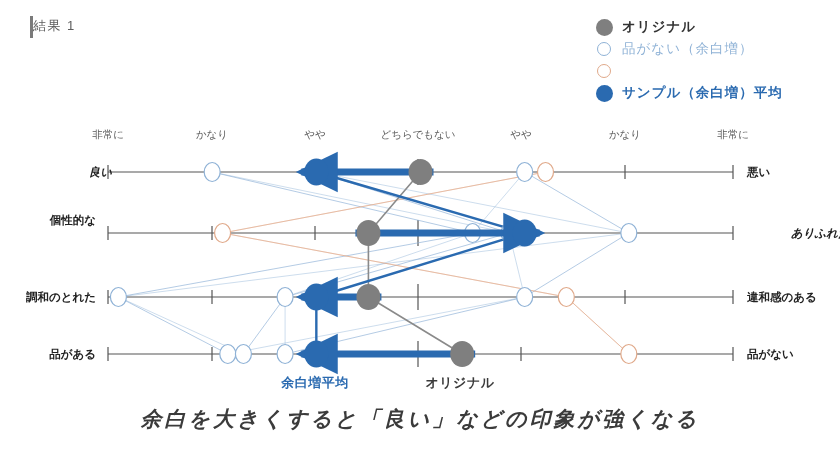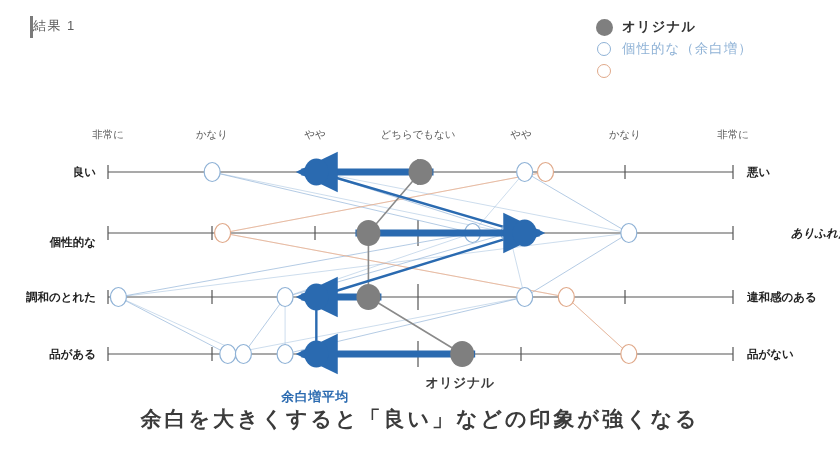--- a/index.html
+++ b/index.html
@@ -110,40 +110,45 @@
   #caption {
     position: absolute;
     left: 0;
     right: 0;
     top: 405px;
     text-align: center;
     font-size: 21px;
     font-weight: bold;
     letter-spacing: 3px;
     color: #3b3b3b;
+    font-style: italic;
   }
 </style>
 </head>
 <body>
 
 <div id="title-block">
   <div id="eyebrow">結果 1</div>
 </div>
 
 <div id="legend">
   <div class="legend-row">
     <span class="legend-swatch sw-original"></span>
     <span class="legend-label lg-dark">オリジナル</span>
   </div>
   <div class="legend-row">
     <span class="legend-swatch sw-sample-plus"></span>
-    <span class="legend-label lg-blue">個性的な（余白増）</span>
+    <span class="legend-label lg-blue">品がない（余白増）</span>
   </div>
   <div class="legend-row">
     <span class="legend-swatch sw-sample-minus"></span>
+  </div>
+  <div class="legend-row">
+    <span class="legend-swatch sw-avg"></span>
+    <span class="legend-label lg-strong">サンプル（余白増）平均</span>
   </div>
 </div>
 
 <div id="chart-container">
   <svg id="chart-area" width="840" height="473" viewBox="0 0 840 473" xmlns="http://www.w3.org/2000/svg">
     <defs>
       <marker id="arrowBlue" markerWidth="7" markerHeight="7" refX="5.6" refY="3.5" orient="auto" markerUnits="strokeWidth">
         <path d="M0.4,0.6 L6.4,3.5 L0.4,6.4 Z" fill="#2a6ab0"></path>
       </marker>
     </defs>
@@ -233,26 +238,26 @@
 </div>
 
 <div id="labels-layer">
     <div class="scale-head" style="left: 108px;">非常に</div>
     <div class="scale-head" style="left: 212px;">かなり</div>
     <div class="scale-head" style="left: 315px;">やや</div>
     <div class="scale-head" style="left: 418px;">どちらでもない</div>
     <div class="scale-head" style="left: 521px;">やや</div>
     <div class="scale-head" style="left: 625px;">かなり</div>
     <div class="scale-head" style="left: 733px;">非常に</div>
-    <div class="row-label-left" style="top: 172px; left: 0px; width: 96px;">良い</div>
+    <div class="row-label-left" style="top: 172px; left: 16px; width: 96px; font-style: italic;">良い</div>
     <div class="row-label-right" style="top: 172px; left: 747px;">悪い</div>
-    <div class="row-label-left" style="top: 242px; left: 0px; width: 96px;">個性的な</div>
+    <div class="row-label-left" style="top: 220px; left: 0px; width: 96px;">個性的な</div>
     <div class="row-label-right" style="top: 233px; left: 791px; font-style: italic;">ありふれた</div>
     <div class="row-label-left" style="top: 297px; left: 0px; width: 96px;">調和のとれた</div>
     <div class="row-label-right" style="top: 297px; left: 747px;">違和感のある</div>
     <div class="row-label-left" style="top: 354px; left: 0px; width: 96px;">品がある</div>
     <div class="row-label-right" style="top: 354px; left: 747px;">品がない</div>
   </div>
 
-<div class="annot annot-blue" style="left:315px; top:388px;">余白増平均</div>
+<div class="annot annot-blue" style="left:315px; top:374px;">余白増平均</div>
 <div class="annot annot-gray" style="left:460px; top:374px;">オリジナル</div>
 
 <div id="caption">余白を大きくすると「良い」などの印象が強くなる</div>
 
 </body></html>

